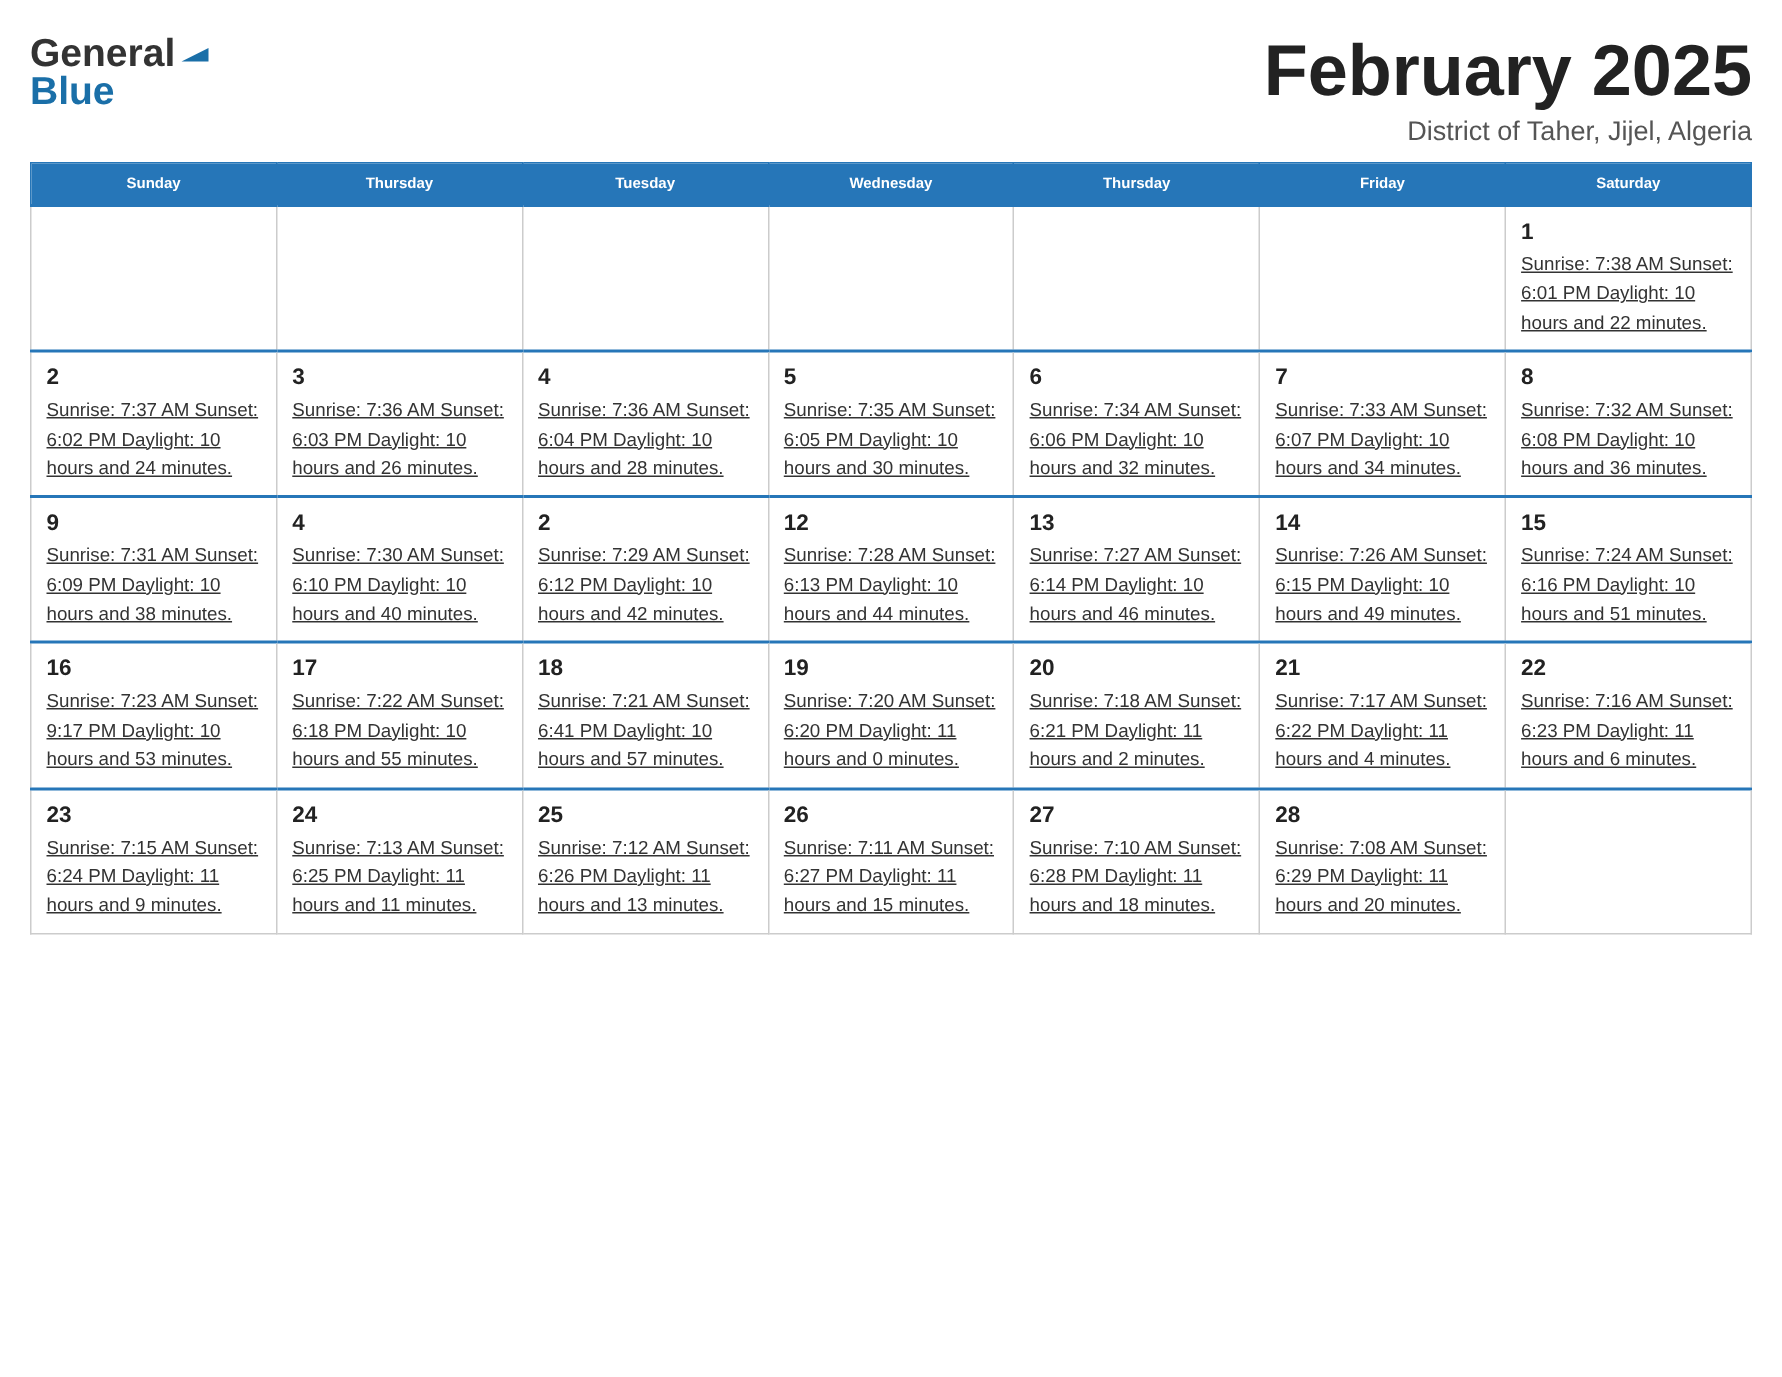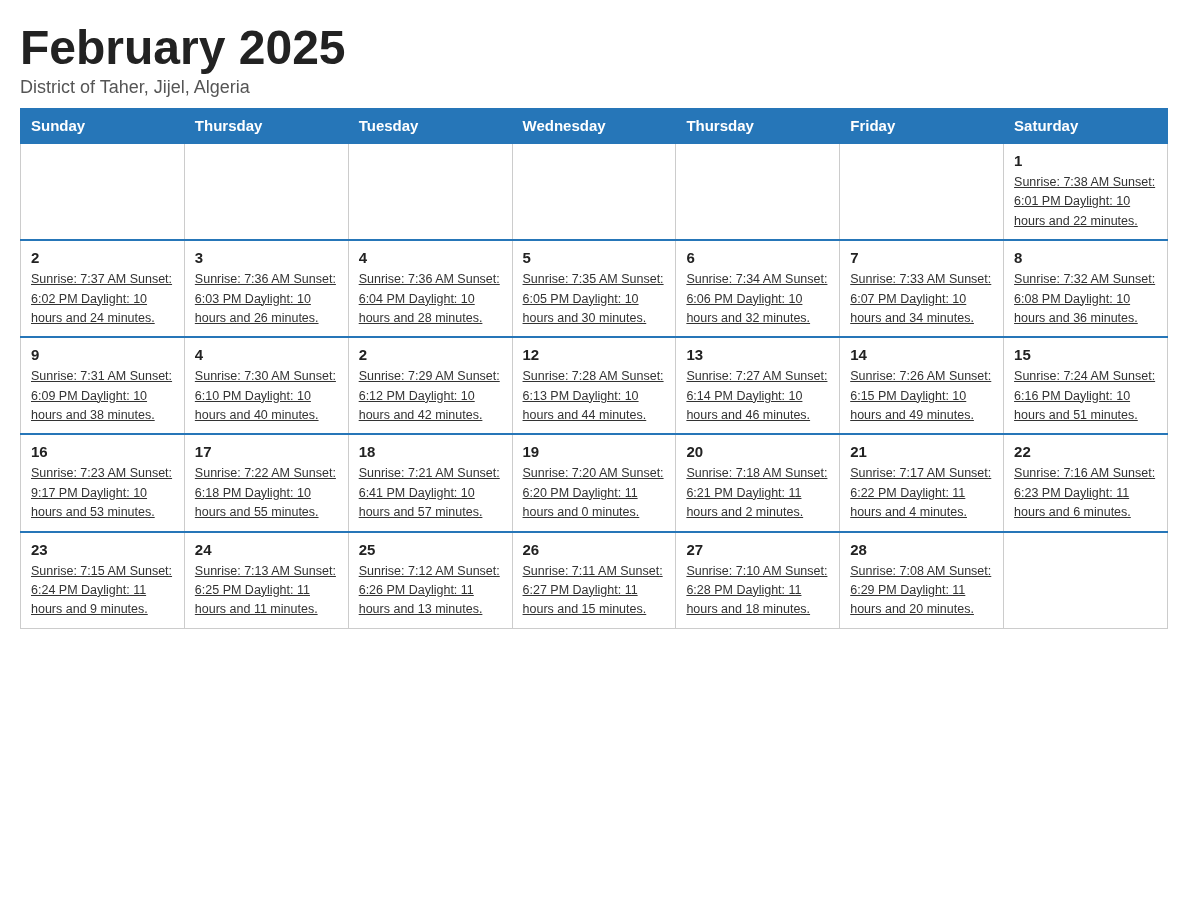--- a/index.html
+++ b/index.html
@@ -35,45 +35,45 @@
     .logo-row1 {
       display: flex;
       align-items: center;
     }
     .logo-row2 {
       display: flex;
       align-items: center;
       margin-top: -6px;
     }
     .title-area {
-      text-align: left;
+      text-align: right;
     }
     .title-month {
       font-size: 48px;
       font-weight: bold;
       color: #222;
     }
     .title-location {
       font-size: 18px;
       color: #555;
       margin-top: 2px;
     }
     .calendar {
       width: 100%;
       border-collapse: collapse;
       border: 1px solid #aaa;
     }
     .calendar th {
       background-color: #2676b8;
       color: #fff;
-      font-size: 15px;
+      font-size: 10px;
       font-weight: bold;
       padding: 8px 10px;
       border: 1px solid #2676b8;
-      text-align: left;
+      text-align: center;
     }
     .calendar td {
       vertical-align: top;
       padding: 8px 10px;
       border: 1px solid #ccc;
       width: 14.28%;
       min-height: 90px;
       font-size: 13px;
       color: #333;
       background: #fff;
@@ -98,20 +98,31 @@
       text-decoration: underline;
     }
     .empty-cell {
       background: #f9f9f9;
     }
   </style>
 </head>
 <body>
 
 <div class="header-area">
+  <div class="logo-wrapper">
+    <div class="logo-row1">
+      <span class="logo-text-general">General</span>
+      <svg width="22" height="22" viewBox="0 0 22 22" style="margin-left:2px;margin-top:-4px;">
+        <polygon points="2,18 20,9 20,18" fill="#1a6fa8"></polygon>
+      </svg>
+    </div>
+    <div class="logo-row2">
+      <span class="logo-text-blue" style="font-size:26px;font-weight:bold;color:#1a6fa8;margin-left:0;">Blue</span>
+    </div>
+  </div>
   <div class="title-area">
     <div class="title-month">February 2025</div>
     <div class="title-location">District of Taher, Jijel, Algeria</div>
   </div>
 </div>
 
 <table class="calendar">
   <thead>
     <tr>
     <th>Sunday</th>

